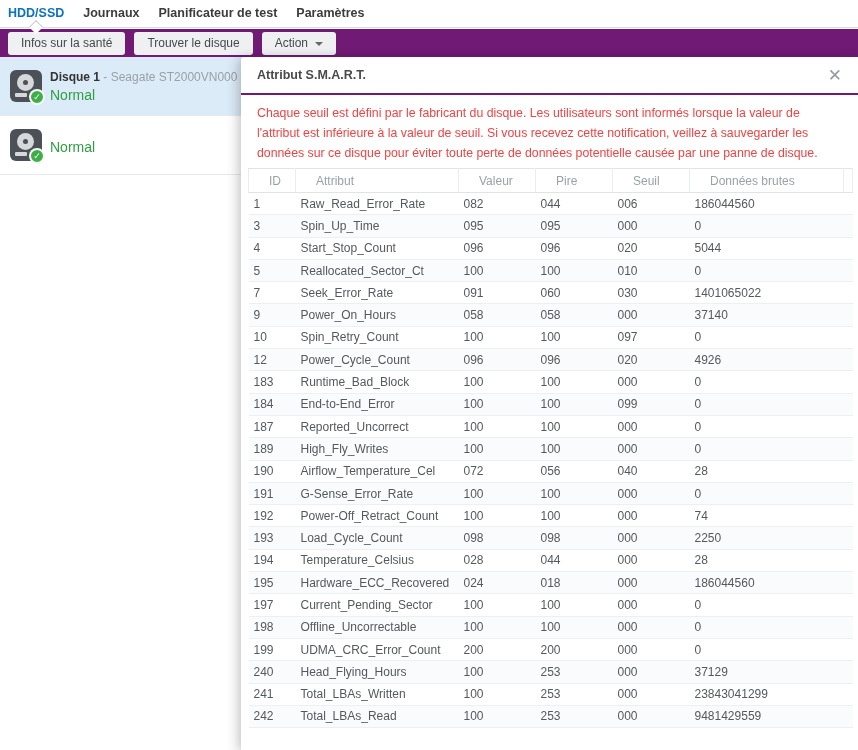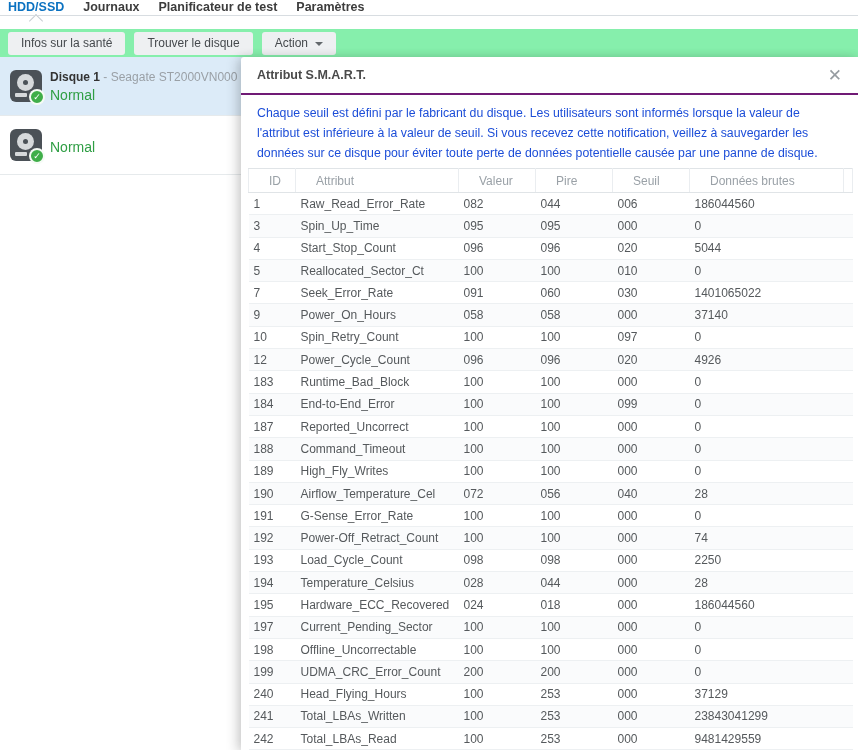--- a/index.html
+++ b/index.html
@@ -7,41 +7,41 @@
   body {
     font-family: "Liberation Sans", sans-serif;
     background:#fff;
     position:relative;
     overflow:hidden;
     color:#333;
   }
 
   
   .topnav {
-    position:absolute; top:0; left:0; width:858px; height:16px;
+    position:absolute; top:0; left:0; width:858px; height:28px;
     background:#fff; border-bottom:1px solid #d8dde1;
     display:flex; align-items:center; padding-left:8px; gap:19px;
     z-index:5;
   }
   .tab {
     font-size:12.5px; font-weight:bold; color:#3c3c3c;
     cursor:pointer; position:relative; line-height:27px; white-space:nowrap;
   }
   .tab.active { color:var(--accent,#0b72c1); }
   .tab.active::after {
     content:""; position:absolute; left:50%; margin-left:-5px; top:21.5px;
     width:9px; height:9px; background:#fff;
     border-left:1px solid #c7cdd2; border-top:1px solid #c7cdd2;
     transform:rotate(45deg); z-index:6;
   }
 
   
   .toolbar {
     position:absolute; top:29px; left:0; width:858px; height:28px;
-    background:#86efac; display:flex; align-items:center; padding-left:8px; gap:9px;
+    background:#701a75; display:flex; align-items:center; padding-left:8px; gap:9px;
   }
   .tbtn {
     background:#eef0f2; border-radius:3px; height:23px;
     padding:0 13px; font-size:12px; color:#45494d;
     display:flex; align-items:center; cursor:pointer; white-space:nowrap;
   }
   .caret {
     width:0; height:0; margin-left:7px; margin-top:1px;
     border-left:4px solid transparent; border-right:4px solid transparent;
     border-top:4px solid #63686c; display:inline-block;
@@ -78,21 +78,21 @@
     box-shadow:-4px 2px 12px rgba(0,0,0,0.18), 0 -2px 8px rgba(0,0,0,0.06);
     z-index:10; overflow:hidden;
   }
   .dialog-header {
     height:38px; border-bottom:2px solid #701a75;
     display:flex; align-items:center; padding:0 16px;
   }
   .dialog-title { flex:1; font-size:12.5px; font-weight:bold; color:#4a4a4a; }
   .close-btn { color:#969ca1; font-size:17px; line-height:1; cursor:pointer; font-family:"DejaVu Sans",sans-serif; }
   .dialog-body { padding:8px 16px 0 16px; }
-  .desc { font-size:12.3px; color:#1d4ed8; line-height:20px; width:586px; }
+  .desc { font-size:12.3px; color:#ef4444; line-height:20px; width:586px; }
 
   
   table.smart {
     border-collapse:collapse; table-layout:fixed;
     width:604px; margin-left:-9px; margin-top:5px;
   }
   table.smart col.c-id   { width:47px; }
   table.smart col.c-attr { width:163px; }
   table.smart col.c-val  { width:77px; }
   table.smart col.c-pire { width:77px; }
@@ -290,29 +290,20 @@
           <tr>
             <td>187</td>
             <td>Reported_Uncorrect</td>
             <td>100</td>
             <td>100</td>
             <td>000</td>
             <td>0</td>
             <td></td>
           </tr>
           <tr>
-            <td>188</td>
-            <td>Command_Timeout</td>
-            <td>100</td>
-            <td>100</td>
-            <td>000</td>
-            <td>0</td>
-            <td></td>
-          </tr>
-          <tr>
             <td>189</td>
             <td>High_Fly_Writes</td>
             <td>100</td>
             <td>100</td>
             <td>000</td>
             <td>0</td>
             <td></td>
           </tr>
           <tr>
             <td>190</td>

